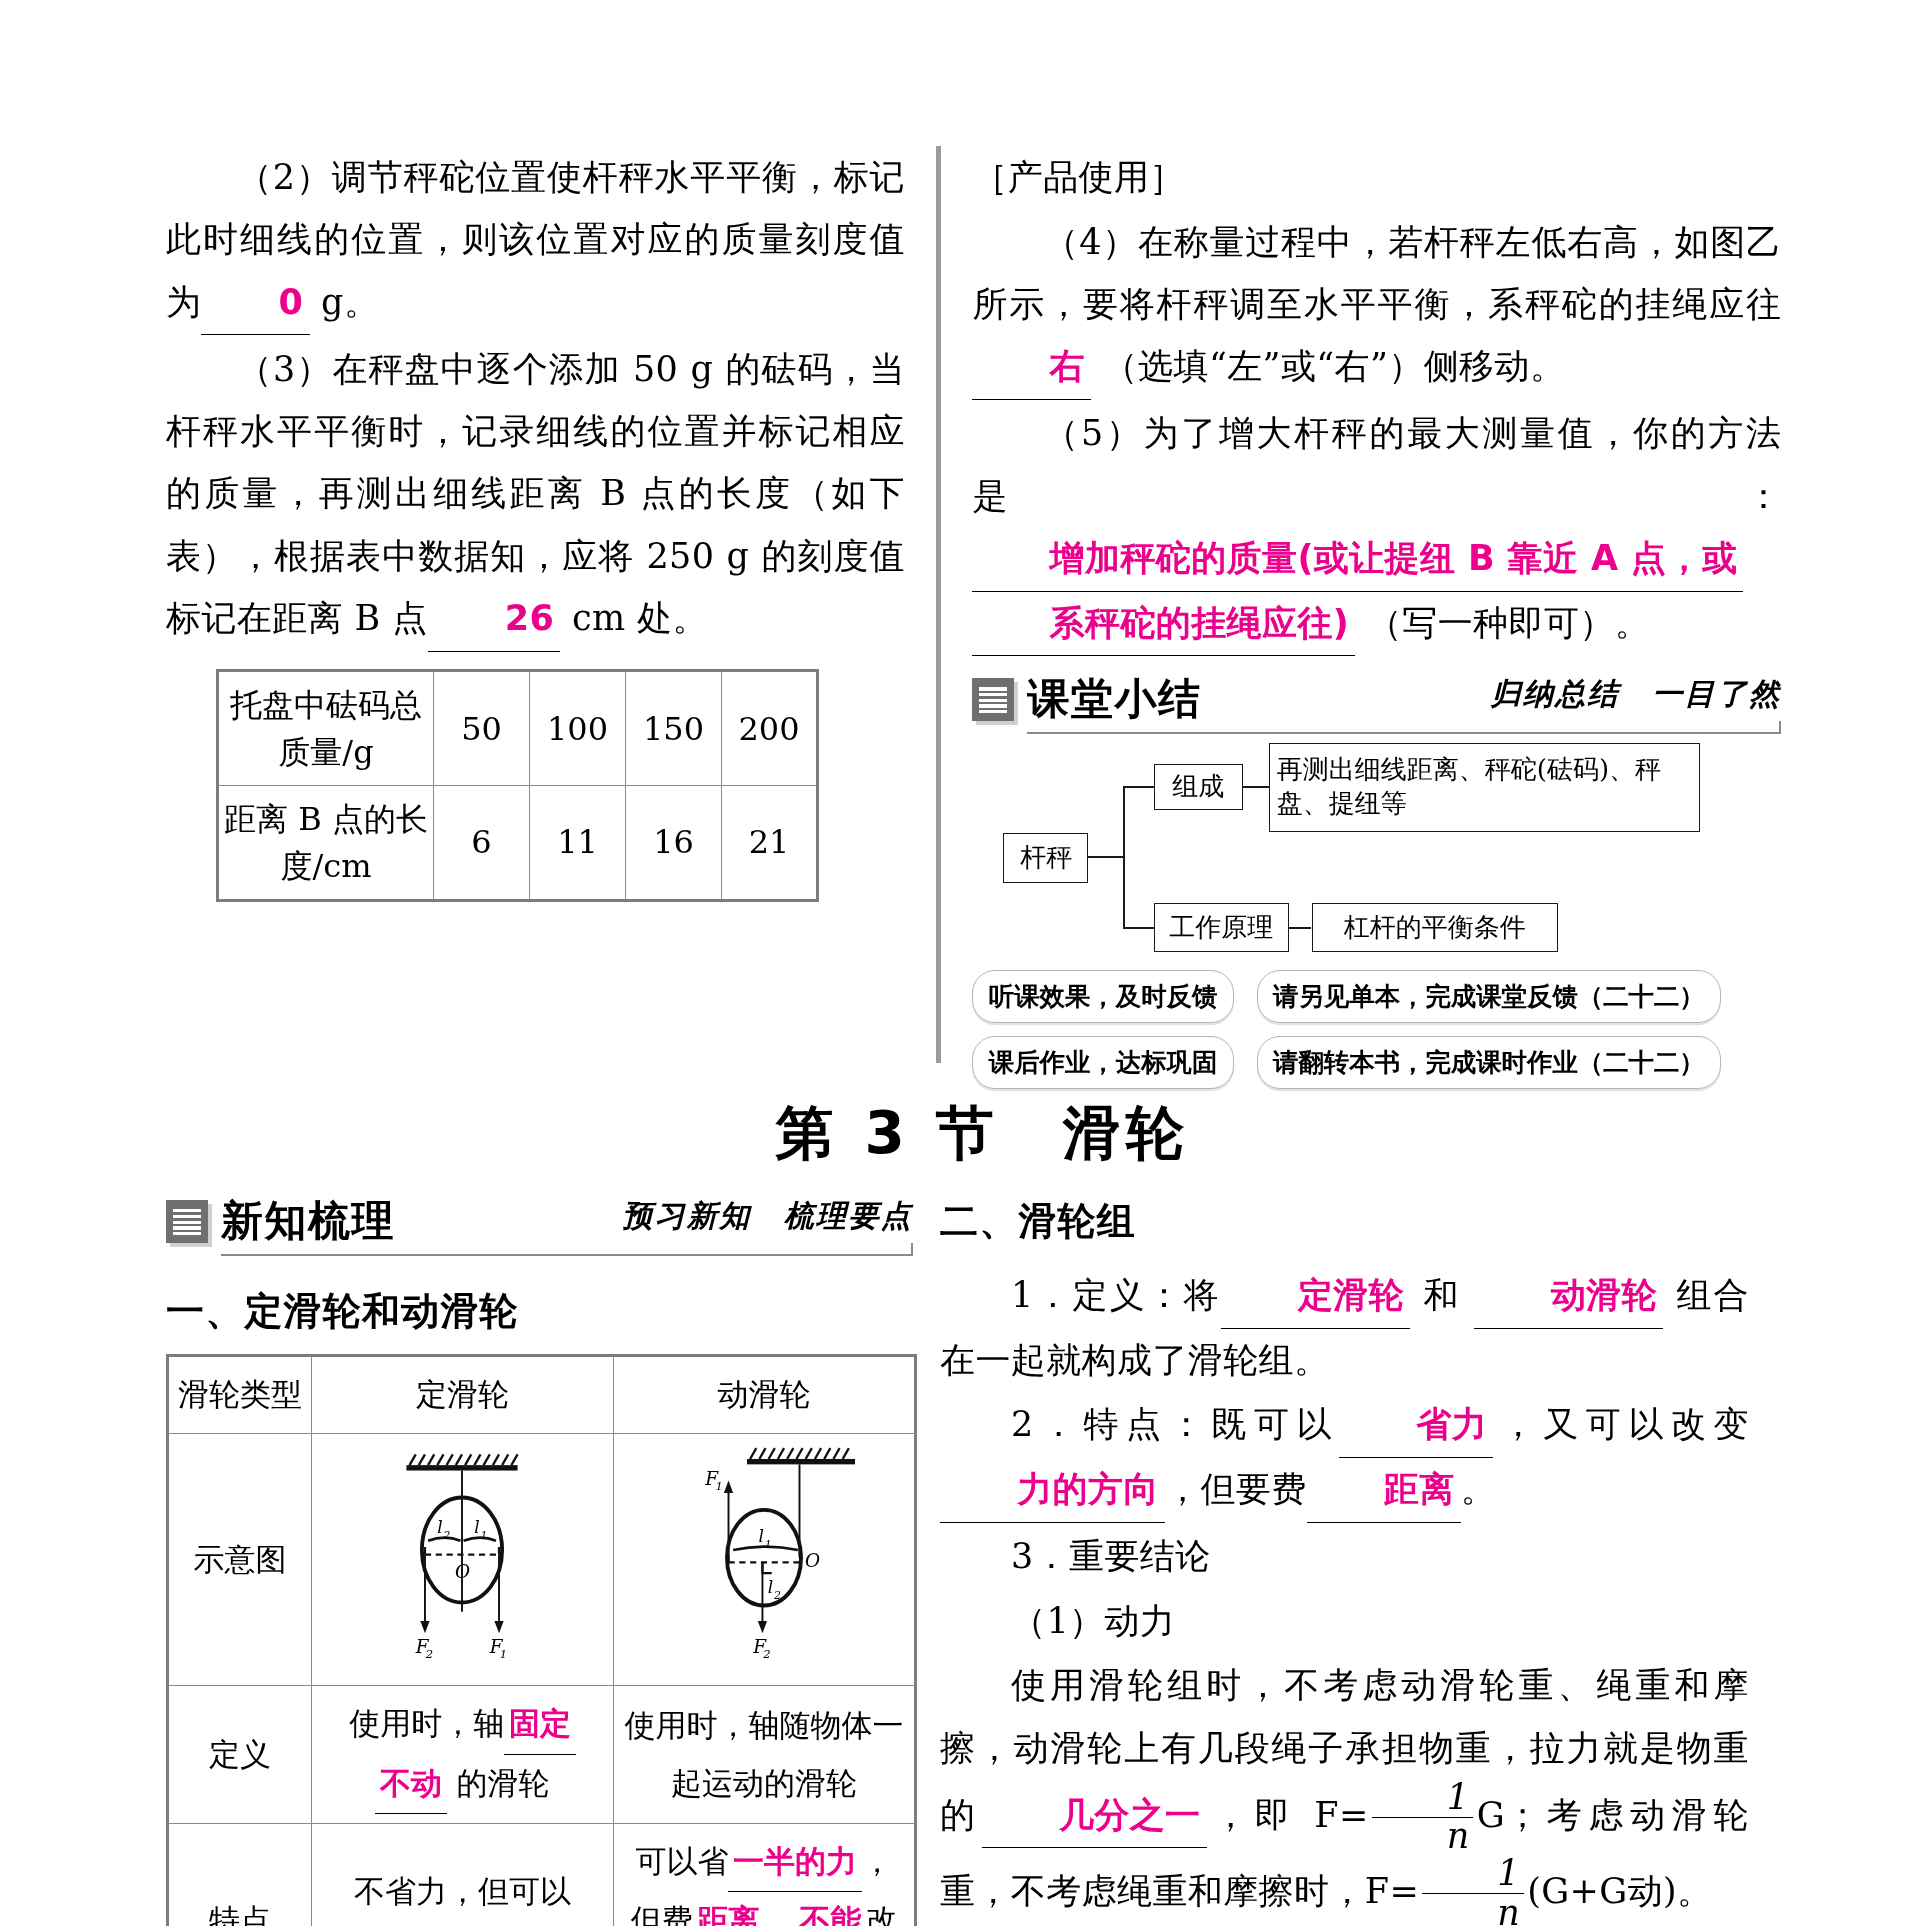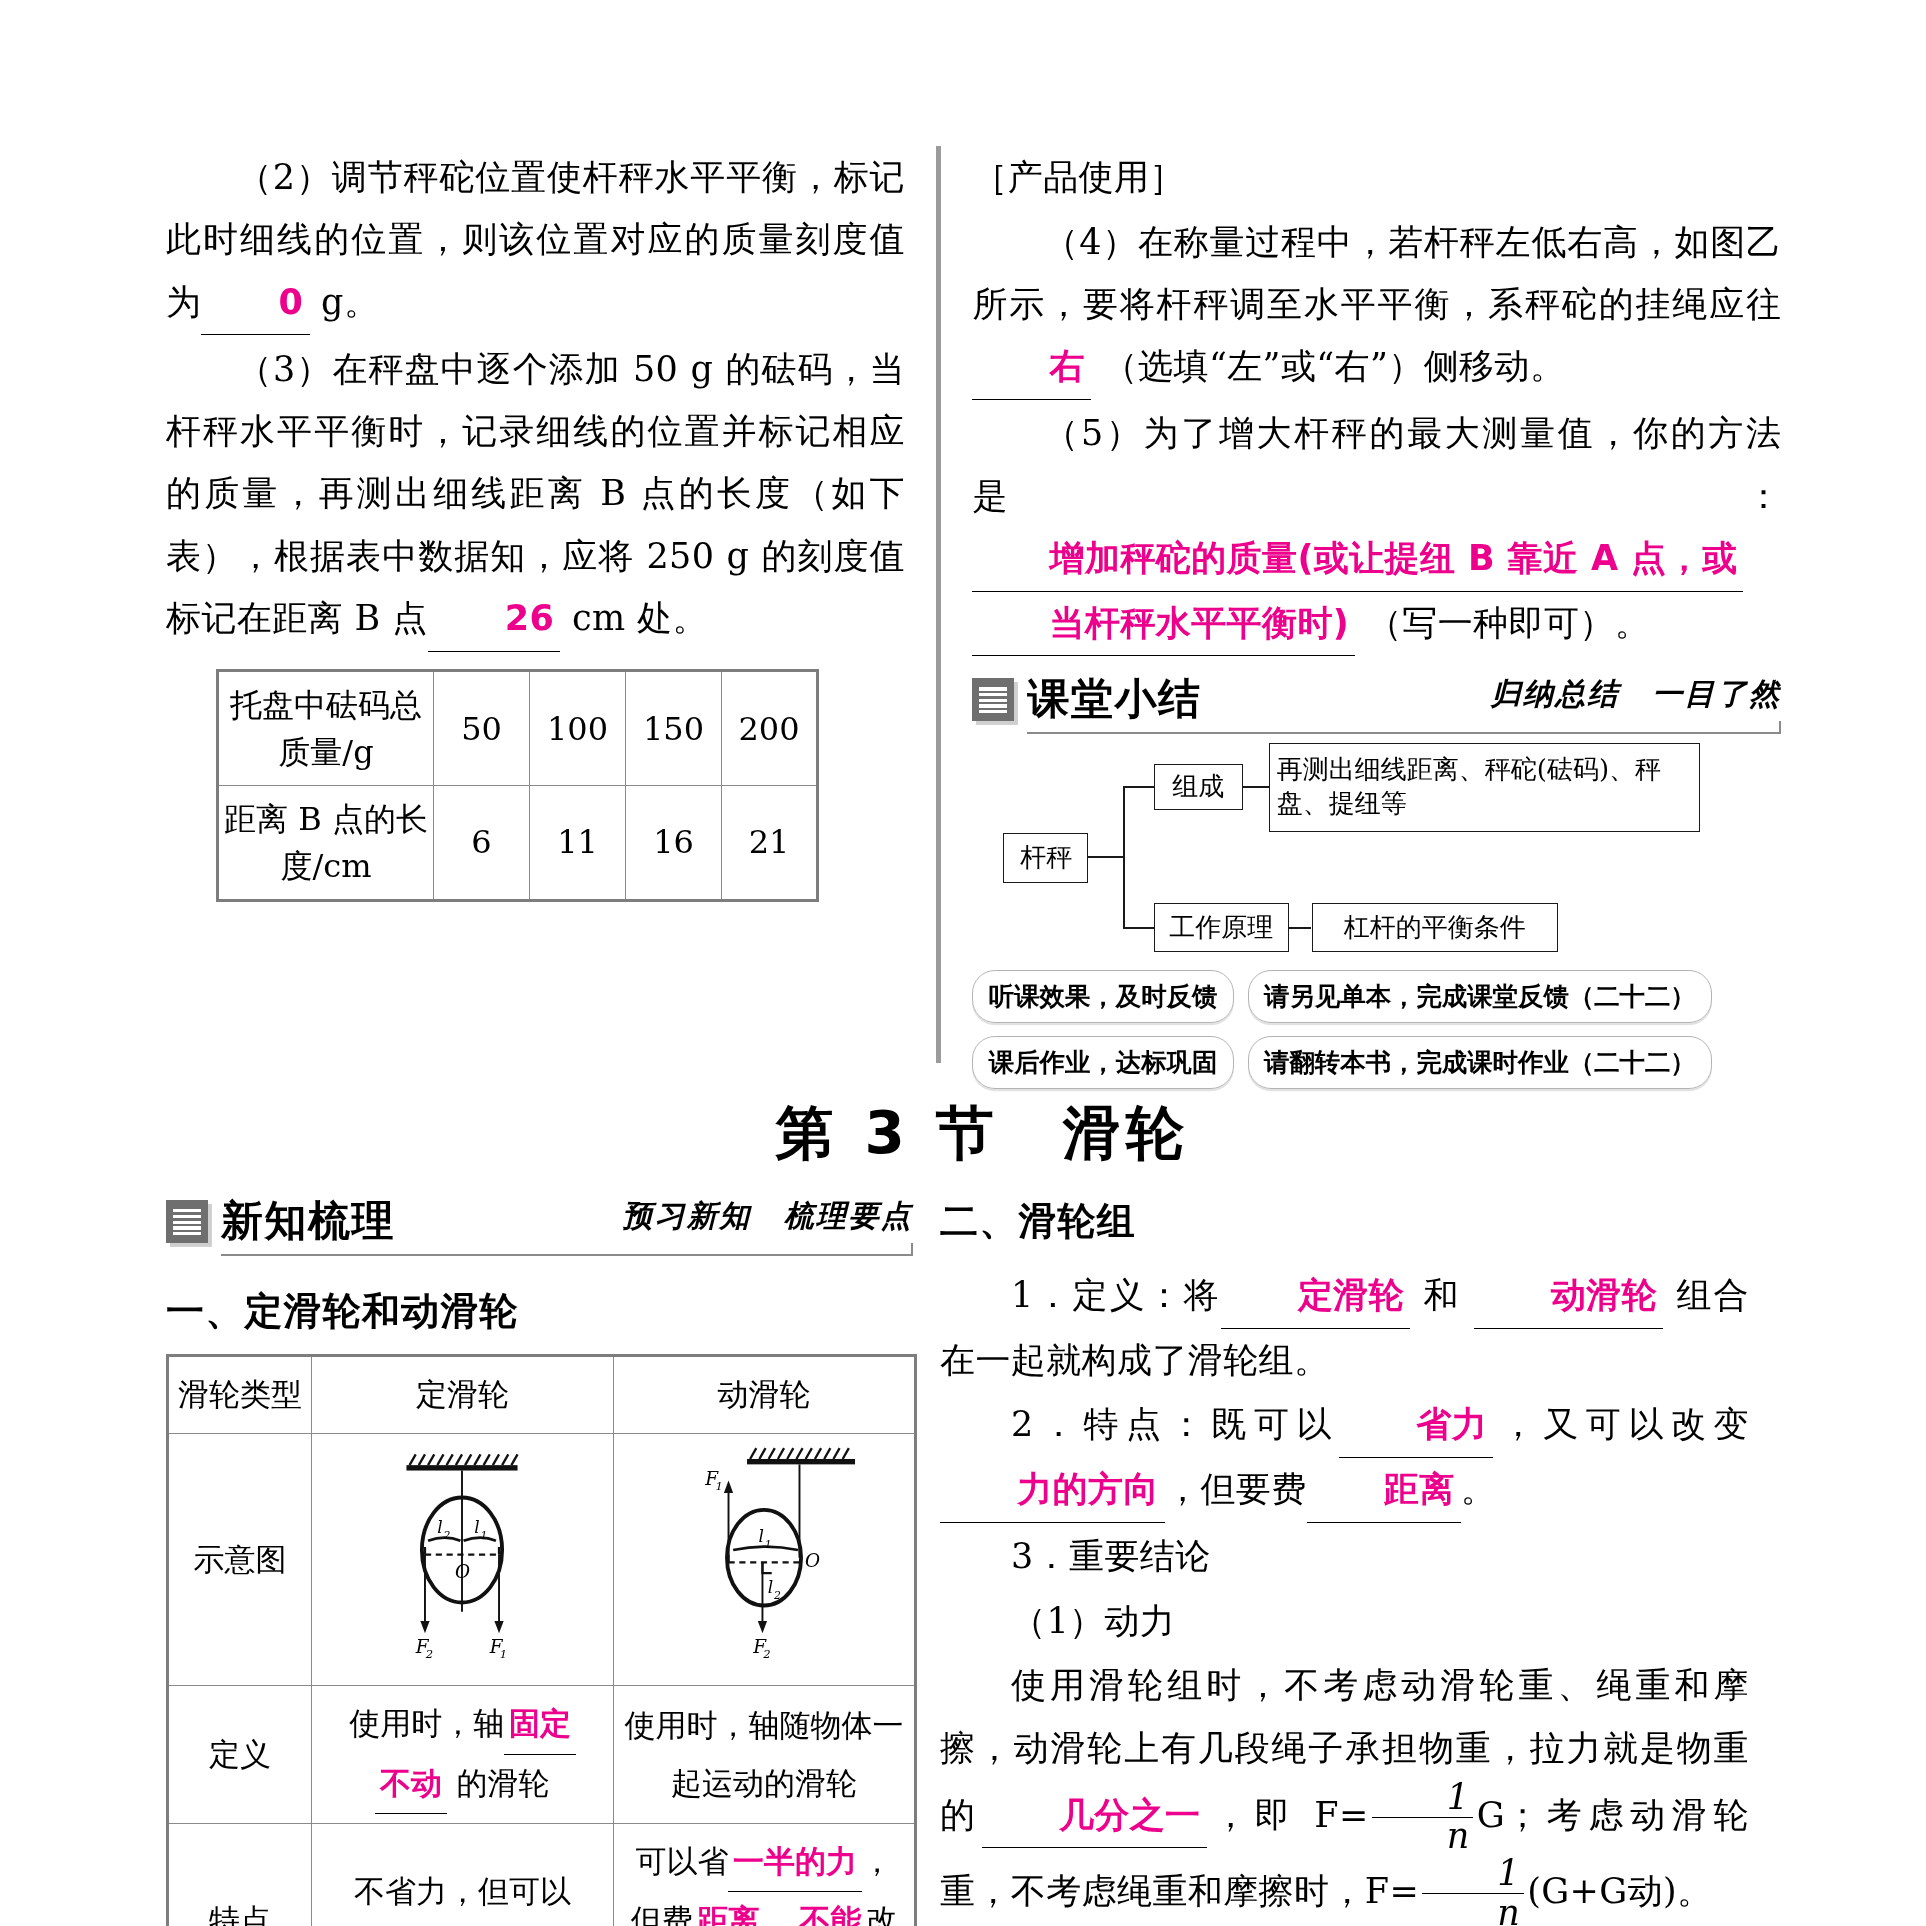--- a/index.html
+++ b/index.html
@@ -62,21 +62,21 @@
   .sec-sub { margin-left:auto; font-family:"DejaVu Sans","Liberation Sans",sans-serif; font-style:italic; font-weight:700; font-size:30px; letter-spacing:2.3px; padding-bottom:6.2px; }
   .sec-rule { border-bottom:2.7px solid #8a8a8a; border-right:2.7px solid #8a8a8a; height:13px; margin-left:55px; }
 
   
   .mindmap { position: relative; height: 200px; margin: 23px 0 0 15.4px; font-size: 26px; }
   .mm-box { position:absolute; border:1.9px solid #1a1a1a; display:flex; align-items:center; justify-content:center;
             font-family:"DejaVu Serif","Liberation Serif",serif; line-height:1.3; text-align:left; padding:3.9px 7px; background:#fff; }
   .mm-line { position:absolute; background:#1a1a1a; }
 
   
-  .pill-row { display:flex; gap:14px; margin-top:13px; }
+  .pill-row { display:flex; gap:23px; margin-top:13px; }
   .pill { border:1.5px solid #b4b4b4; border-radius:23px; padding:8.5px 15.4px; font-size:25.4px;
           font-family:"DejaVu Sans","Liberation Sans",sans-serif; font-weight:700; white-space:nowrap;
           box-shadow: 0 2.3px 0 #e2e2e2; }
 
   
   .chapter { text-align:center; font-family:"DejaVu Sans","Liberation Sans",sans-serif;
              font-weight:700; font-size:58px; letter-spacing:5.4px; margin: 32px 0 0 0; }
 
   
   .bottom-region { display:flex; width:1965px; padding: 23px 127px 0 166px; }
@@ -139,21 +139,21 @@
     </div>
 
     <div class="vsep"></div>
 
     <div class="col col-right">
 
       <p class="body">［产品使用］</p>
 
       <p class="body indent"><span>（4）在称量过程中，若杆秤左低右高，如图乙所示，要将杆秤调至水平平衡，系秤砣的挂绳应往</span><span class="ans wide">右</span> <span>（选填“左”或“右”）侧移动。</span></p>
 
-      <p class="body indent"><span>（5）为了增大杆秤的最大测量值，你的方法是：</span><span class="ans" style="min-width:0">增加秤砣的质量(或让提纽 B 靠近 A 点，或</span><span class="ans" style="min-width:0">当杆秤水平平衡时)</span> <span>（写一种即可）。</span></p>
+      <p class="body indent"><span>（5）为了增大杆秤的最大测量值，你的方法是：</span><span class="ans" style="min-width:0">增加秤砣的质量(或让提纽 B 靠近 A 点，或</span><span class="ans" style="min-width:0">系秤砣的挂绳应往)</span> <span>（写一种即可）。</span></p>
 
       <div class="sec-head" style="margin-top:17.7px">
         <div class="badge"></div>
         <div class="sec-title">课堂小结</div>
         <div class="sec-sub">归纳总结　一目了然</div>
       </div>
       <div class="sec-rule"></div>
 
       <div class="mindmap">
         <div class="mm-box" style="left:15.4px; top:76px; width:85px; height:50px;padding-left:8px;">杆秤</div>

